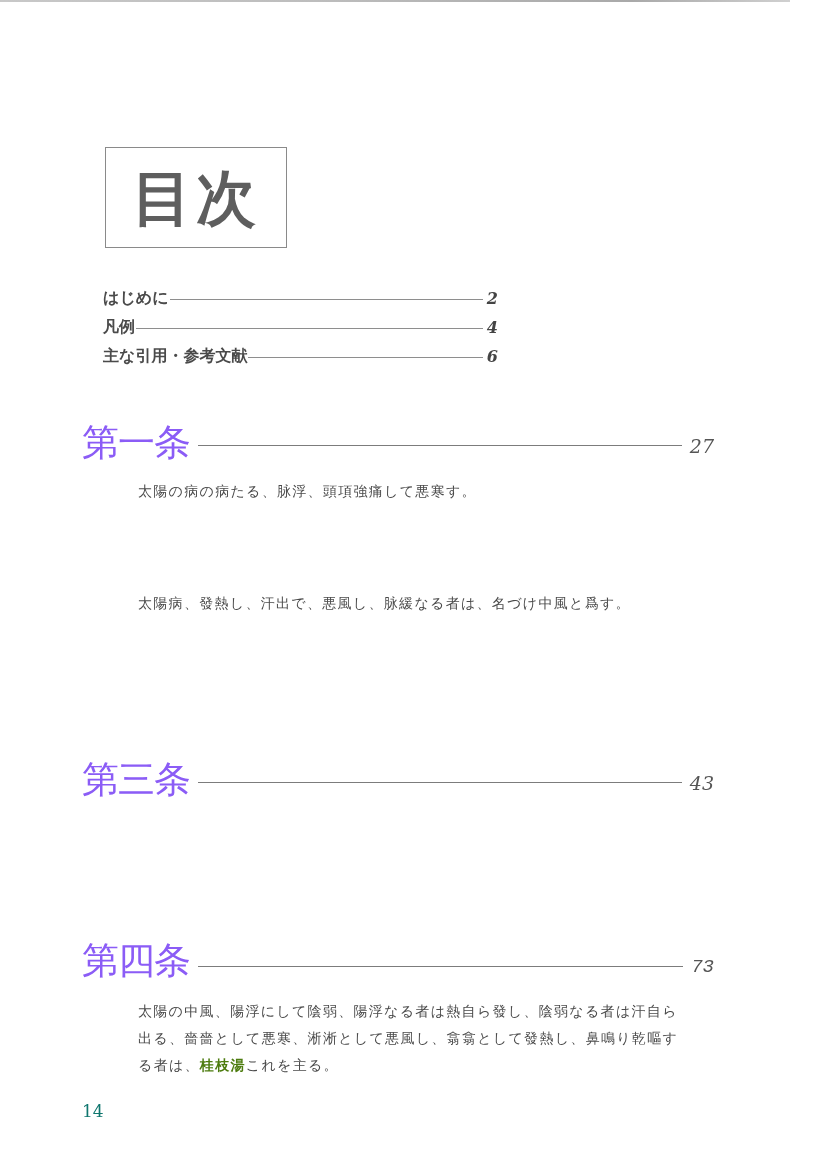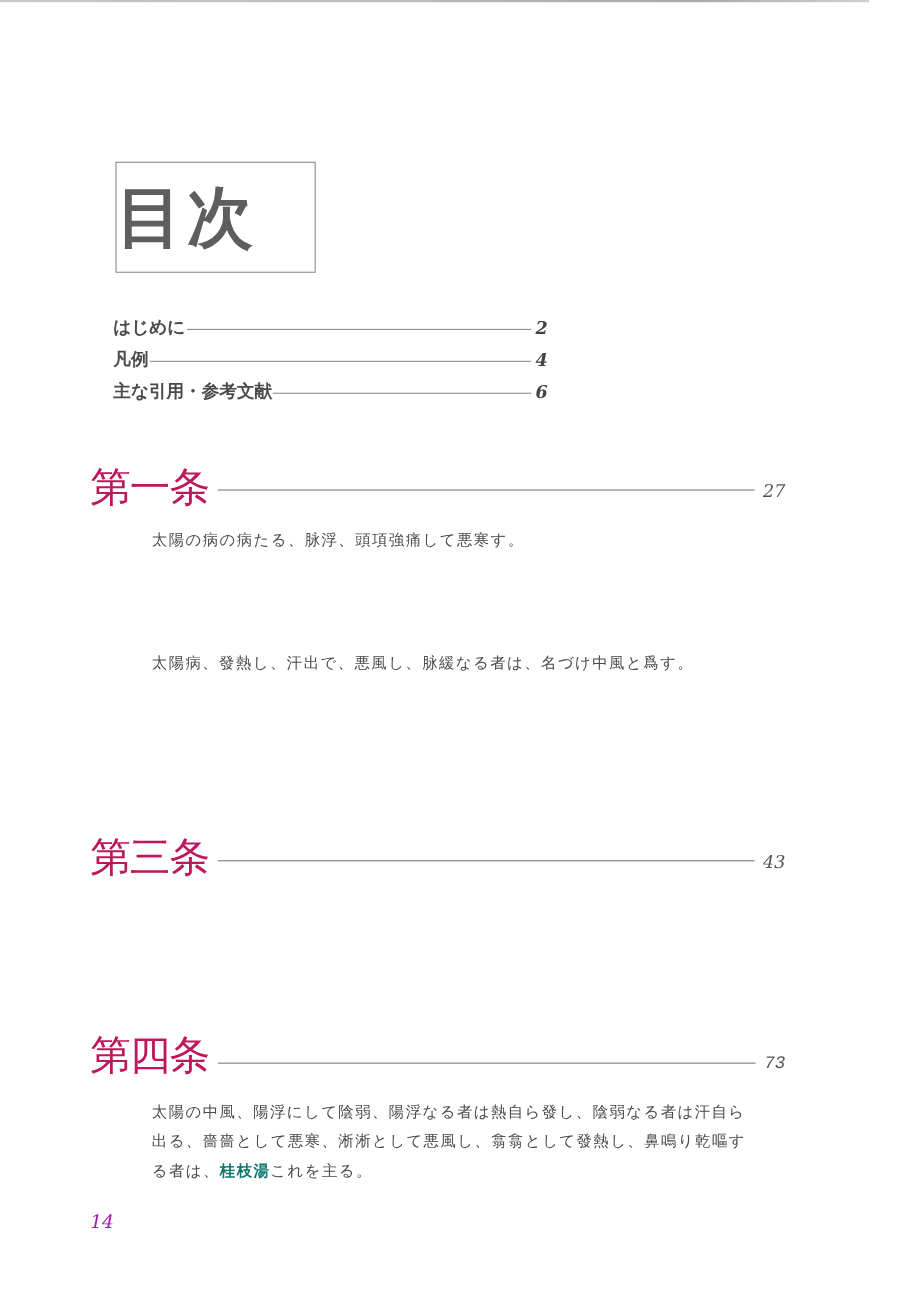--- a/index.html
+++ b/index.html
@@ -8,21 +8,21 @@
       font-family: "DejaVu Serif", "Liberation Serif", serif;
       color: #444;
     }
     .top-rule {
       position: absolute; left: 0; top: 0; width: 790px; height: 2px;
       background: linear-gradient(90deg, #c8c8c8 0%, #bdbdbd 40%, #a9a9a9 80%, #d0d0d0 100%);
     }
     .title-box {
       position: absolute; left: 105px; top: 147px; width: 182px; height: 101px;
       border: 1.5px solid #8a8a8a; box-sizing: border-box;
-      display: flex; align-items: center; justify-content: flex-start;
+      display: flex; align-items: center; justify-content: center;
     }
     .title-text {
       font-family: "DejaVu Sans", "Liberation Sans", sans-serif;
       font-weight: bold; font-size: 60px; color: #5e5e5e; letter-spacing: 4px;
       line-height: 1;
     }
     .front-list { position: absolute; left: 103px; top: 284px; width: 395px; }
     .front-row {
       display: flex; align-items: center; height: 29px;
       font-size: 16px; color: #4a4a4a; font-weight: bold;
@@ -34,39 +34,39 @@
     }
     .front-row .page {
       font-style: italic; font-size: 16px; width: 12px; text-align: right; color: #444;
     }
 
     .article { position: absolute; left: 82px; width: 632px; }
     .article-head {
       display: flex; align-items: center; height: 44px;
     }
     .article-head .name {
-      font-size: 37px; color: #be185d; letter-spacing: -1px; white-space: nowrap;
+      font-size: 37px; color: #8b5cf6; letter-spacing: -1px; white-space: nowrap;
       line-height: 1;
     }
     .article-head .leader {
       flex: 1; height: 0; border-top: 1px solid #7c7c7c; margin: 0 8px 0 8px;
       position: relative; top: 3px;
     }
     .article-head .page {
-      font-style: italic; font-size: 16px; color: #555; position: relative; top: 4px;
+      font-style: italic; font-size: 19px; color: #555; position: relative; top: 4px;
     }
     .article-body {
       margin-left: 56px; margin-top: 14px; width: 555px;
       font-size: 14px; line-height: 27px; color: #4a4a4a; letter-spacing: 1.3px;
     }
-    .article-body .emph { font-weight: bold; color: #0f766e; }
+    .article-body .emph { font-weight: bold; color: #4d7c0f; }
 
     .folio {
       position: absolute; left: 82px; top: 1101px;
-      font-style: italic; font-size: 17px; color: #a21caf;
+      font-size: 17px; color: #0f766e;
     }
   </style>
 </head>
 <body>
 
 <div class="top-rule"></div>
 
 <div class="title-box">
   <span class="title-text">目次</span>
 </div>

